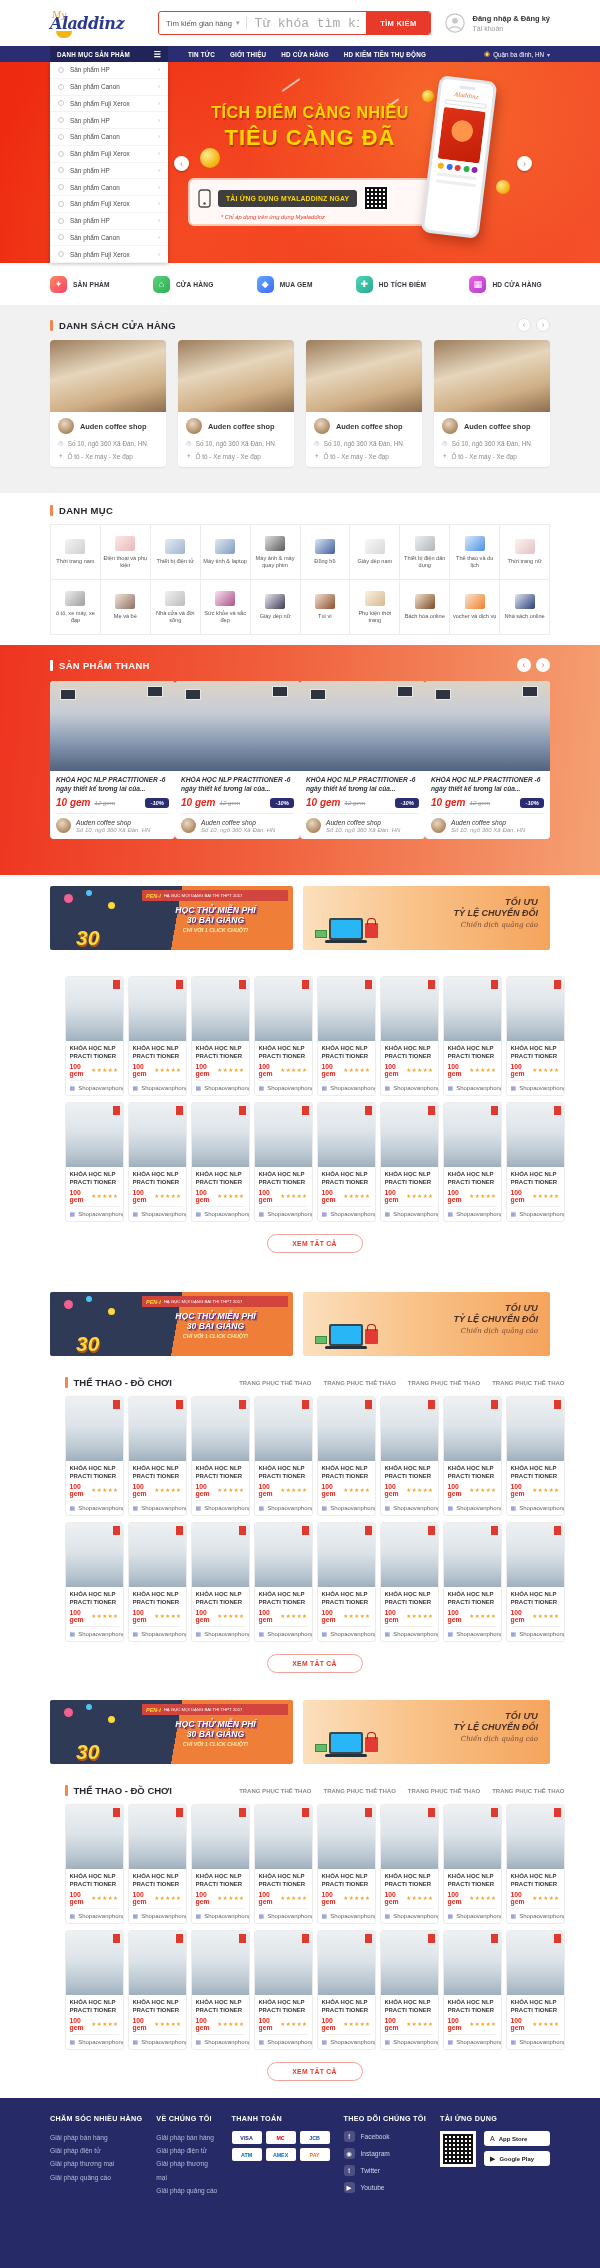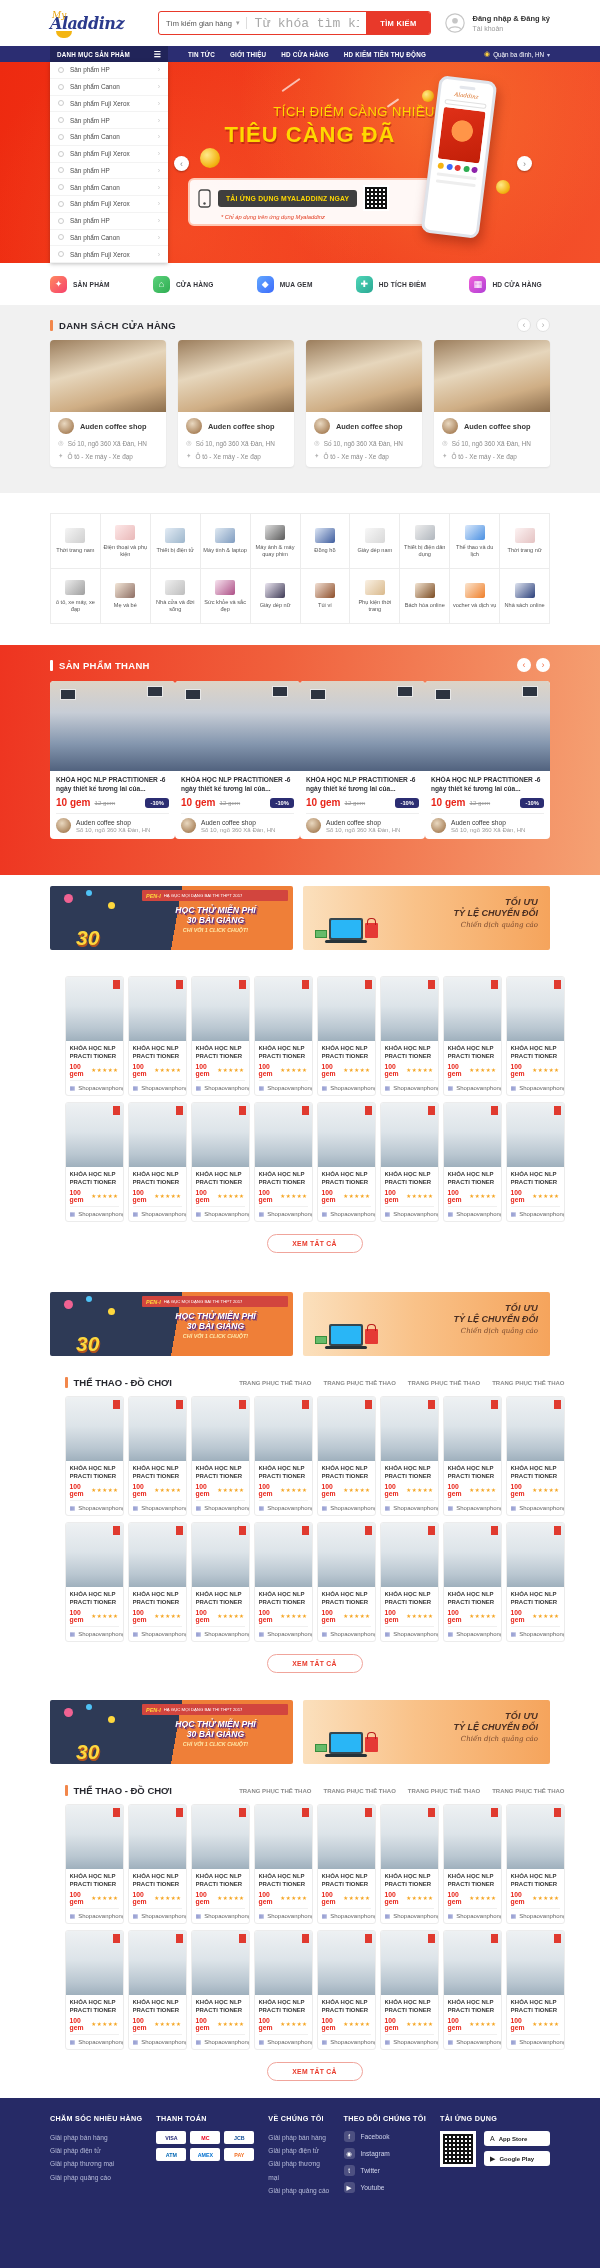--- a/index.html
+++ b/index.html
@@ -40,21 +40,21 @@
   
   .hero { height:201px; position:relative; background:
       radial-gradient(circle at 72% 22%, rgba(255,170,60,.35), transparent 42%),
       radial-gradient(circle at 30% 85%, rgba(255,120,60,.3), transparent 45%),
       linear-gradient(100deg,#ee2a10,#f4502a); }
   .sidebar { position:absolute; left:0; top:0; width:118px; height:201px; background:#fff; box-shadow:0 1px 4px rgba(0,0,0,.25); display:flex; flex-direction:column; z-index:5; }
   .sb-item { flex:1; display:flex; align-items:center; gap:6px; padding:0 8px; border-bottom:1px solid #f3f3f3; font-size:6.4px; color:#4a4a4a; cursor:pointer; }
   .sb-item .dot { width:6px; height:6px; border-radius:50%; border:1px solid #ccc; flex:none; }
   .sb-item .arr { margin-left:auto; color:#c9c9c9; font-size:7px; }
   .hero-txt { position:absolute; left:135px; width:250px; top:42px; text-align:center; z-index:2; }
-  .hero-t1 { font-size:13px; font-weight:400; color:#ffd800; text-shadow:1px 2px 0 rgba(140,20,0,.45); letter-spacing:.5px; white-space:nowrap;text-align:right; }
+  .hero-t1 { font-size:16px; font-weight:700; color:#ffd800; text-shadow:1px 2px 0 rgba(140,20,0,.45); letter-spacing:.5px; white-space:nowrap; }
   .hero-t2 { font-size:22px; font-weight:900; color:#ffd800; text-shadow:1px 2px 0 rgba(140,20,0,.45); margin-top:3px; letter-spacing:1px; }
   .hero-cta { position:absolute; left:138px; top:116px; width:244px; background:rgba(255,255,255,.96); border:2px solid #ffc9b5; border-radius:6px; padding:5px 7px 4px; z-index:2; }
   .cta-row { display:flex; align-items:center; gap:6px; }
   .cta-btn { background:#3f3f3f; color:#ffd800; font-size:6.8px; font-weight:bold; padding:5px 8px; border-radius:3px; border:0; cursor:pointer; letter-spacing:.2px; white-space:nowrap; }
   .qr { width:26px; height:26px; border:2px solid #fff; background:
       repeating-linear-gradient(0deg,#111 0 2px,transparent 2px 4px),
       repeating-linear-gradient(90deg,#111 0 2px,#fff 2px 4px); flex:none; }
   .cta-note { font-size:5.8px; color:#e23c20; font-style:italic; margin-top:3px; padding-left:24px; }
   .h-arrow { position:absolute; top:94px; width:15px; height:15px; border-radius:50%; background:#fff; color:#8c8c8c; display:flex; align-items:center; justify-content:center; font-size:9px; cursor:pointer; z-index:4; box-shadow:0 1px 2px rgba(0,0,0,.3); }
   .h-arrow.l { left:124px; } .h-arrow.r { right:18px; }
@@ -104,21 +104,21 @@
   .cat-grid { margin-top:8px; display:grid; grid-template-columns:repeat(10,1fr); border-top:1px solid #ececec; border-left:1px solid #ececec; }
   .cat-cell { height:55px; border-right:1px solid #ececec; border-bottom:1px solid #ececec; display:flex; flex-direction:column; align-items:center; justify-content:center; gap:4px; padding:2px; cursor:pointer; }
   .cat-ico { width:20px; height:15px; border-radius:2px; }
   .cat-lbl { font-size:5.6px; color:#555; text-align:center; line-height:1.25; }
 
   
   .sale { height:230px; background:linear-gradient(95deg,#ee3420 0%,#f0603c 45%,#f5a173 100%); padding-top:13px; overflow:hidden; }
   .sale .sec-h .bar { background:#fff; }
   .sale .sec-h .t { color:#fff; }
   .sale .circ { color:#f0714d; border:0; }
-  .sl-cards { display:flex; gap:0; margin-top:9px; }
+  .sl-cards { display:flex; gap:0; margin-top:9px;font-style:italic; }
   .sl-card { flex:1; background:#fff; border-radius:4px; overflow:hidden; cursor:pointer; }
   .sl-img { height:90px; background:linear-gradient(180deg,#ddd3c6 0%,#c7cdd6 35%,#8496ae 70%,#51627e 100%); position:relative; }
   .sl-img i { position:absolute; width:16px; height:11px; background:#2d3440; border:1px solid #e8e8e8; top:8px; }
   .sl-img i.a { left:10px; } .sl-img i.b { right:12px; top:5px; }
   .sl-body { padding:5px 6px 6px; }
   .sl-title { font-size:6.6px; font-weight:bold; color:#33343a; line-height:1.3; height:17px; overflow:hidden; }
   .sl-price { display:flex; align-items:center; margin-top:4px; }
   .sl-gem { color:#e8251a; font-weight:900; font-size:10px; }
   .sl-old { color:#9a9a9a; font-size:6.2px; text-decoration:line-through; margin-left:4px; }
   .sl-badge { margin-left:auto; background:#2b2d72; color:#fff; font-size:5.8px; font-weight:bold; padding:2px 5px; border-radius:3px; }
@@ -478,20 +478,24 @@
               <span>Ô tô - Xe máy - Xe đạp</span>
             </div>
           </div>
         </div>
       </div>
   </div>
 </section>
 
 <section class="cats">
   <div class="wrap">
+    <div class="sec-h">
+      <span class="bar"></span>
+      <span class="t">DANH MỤC</span>
+    </div>
     <div class="cat-grid">
       <div style="display:contents">
         
       
           <div class="cat-cell">
             <span class="cat-ico" style="background: linear-gradient(135deg, rgb(245, 245, 245), rgb(207, 207, 207));"></span>
             <span class="cat-lbl">Thời trang nam</span>
           </div>
         
           <div class="cat-cell">
@@ -1566,41 +1570,41 @@
     <div class="f-cols">
       <div class="f-col fc1">
         <h4>CHĂM SÓC NHIỀU HÀNG</h4>
         <div>
             <a>Giải pháp bán hàng</a>
             <a>Giải pháp điện tử</a>
             <a>Giải pháp thương mại</a>
             <a>Giải pháp quảng cáo</a>
           </div>
       </div>
-      <div class="f-col fc3">
-        <h4>THANH TOÁN</h4>
-        <div class="pay-grid">
-
-        <span class="pay" style="color: rgb(26, 31, 113);">VISA</span>
-            <span class="pay" style="color: rgb(235, 0, 27);">MC</span>
-            <span class="pay" style="color: rgb(14, 76, 150);">JCB</span>
-            <span class="pay" style="color: rgb(0, 102, 179);">ATM</span>
-            <span class="pay" style="color: rgb(0, 111, 207);">AMEX</span>
-            <span class="pay" style="color: rgb(242, 110, 33);">PAY</span>
-          </div>
-      </div>
       <div class="f-col fc2">
         <h4>VỀ CHÚNG TÔI</h4>
         <div>
             <a>Giải pháp bán hàng</a>
             <a>Giải pháp điện tử</a>
             <a>Giải pháp thương mại</a>
             <a>Giải pháp quảng cáo</a>
           </div>
       </div>
+      <div class="f-col fc3">
+        <h4>THANH TOÁN</h4>
+        <div class="pay-grid">
+
+        <span class="pay" style="color: rgb(26, 31, 113);">VISA</span>
+            <span class="pay" style="color: rgb(235, 0, 27);">MC</span>
+            <span class="pay" style="color: rgb(14, 76, 150);">JCB</span>
+            <span class="pay" style="color: rgb(0, 102, 179);">ATM</span>
+            <span class="pay" style="color: rgb(0, 111, 207);">AMEX</span>
+            <span class="pay" style="color: rgb(242, 110, 33);">PAY</span>
+          </div>
+      </div>
       <div class="f-col fc4">
         <h4>THEO DÕI CHÚNG TÔI</h4>
         <div>
 
             <div class="soc">
               <span class="fico">f</span>
               <span class="lb">Facebook</span>
             </div>
 
             <div class="soc">

